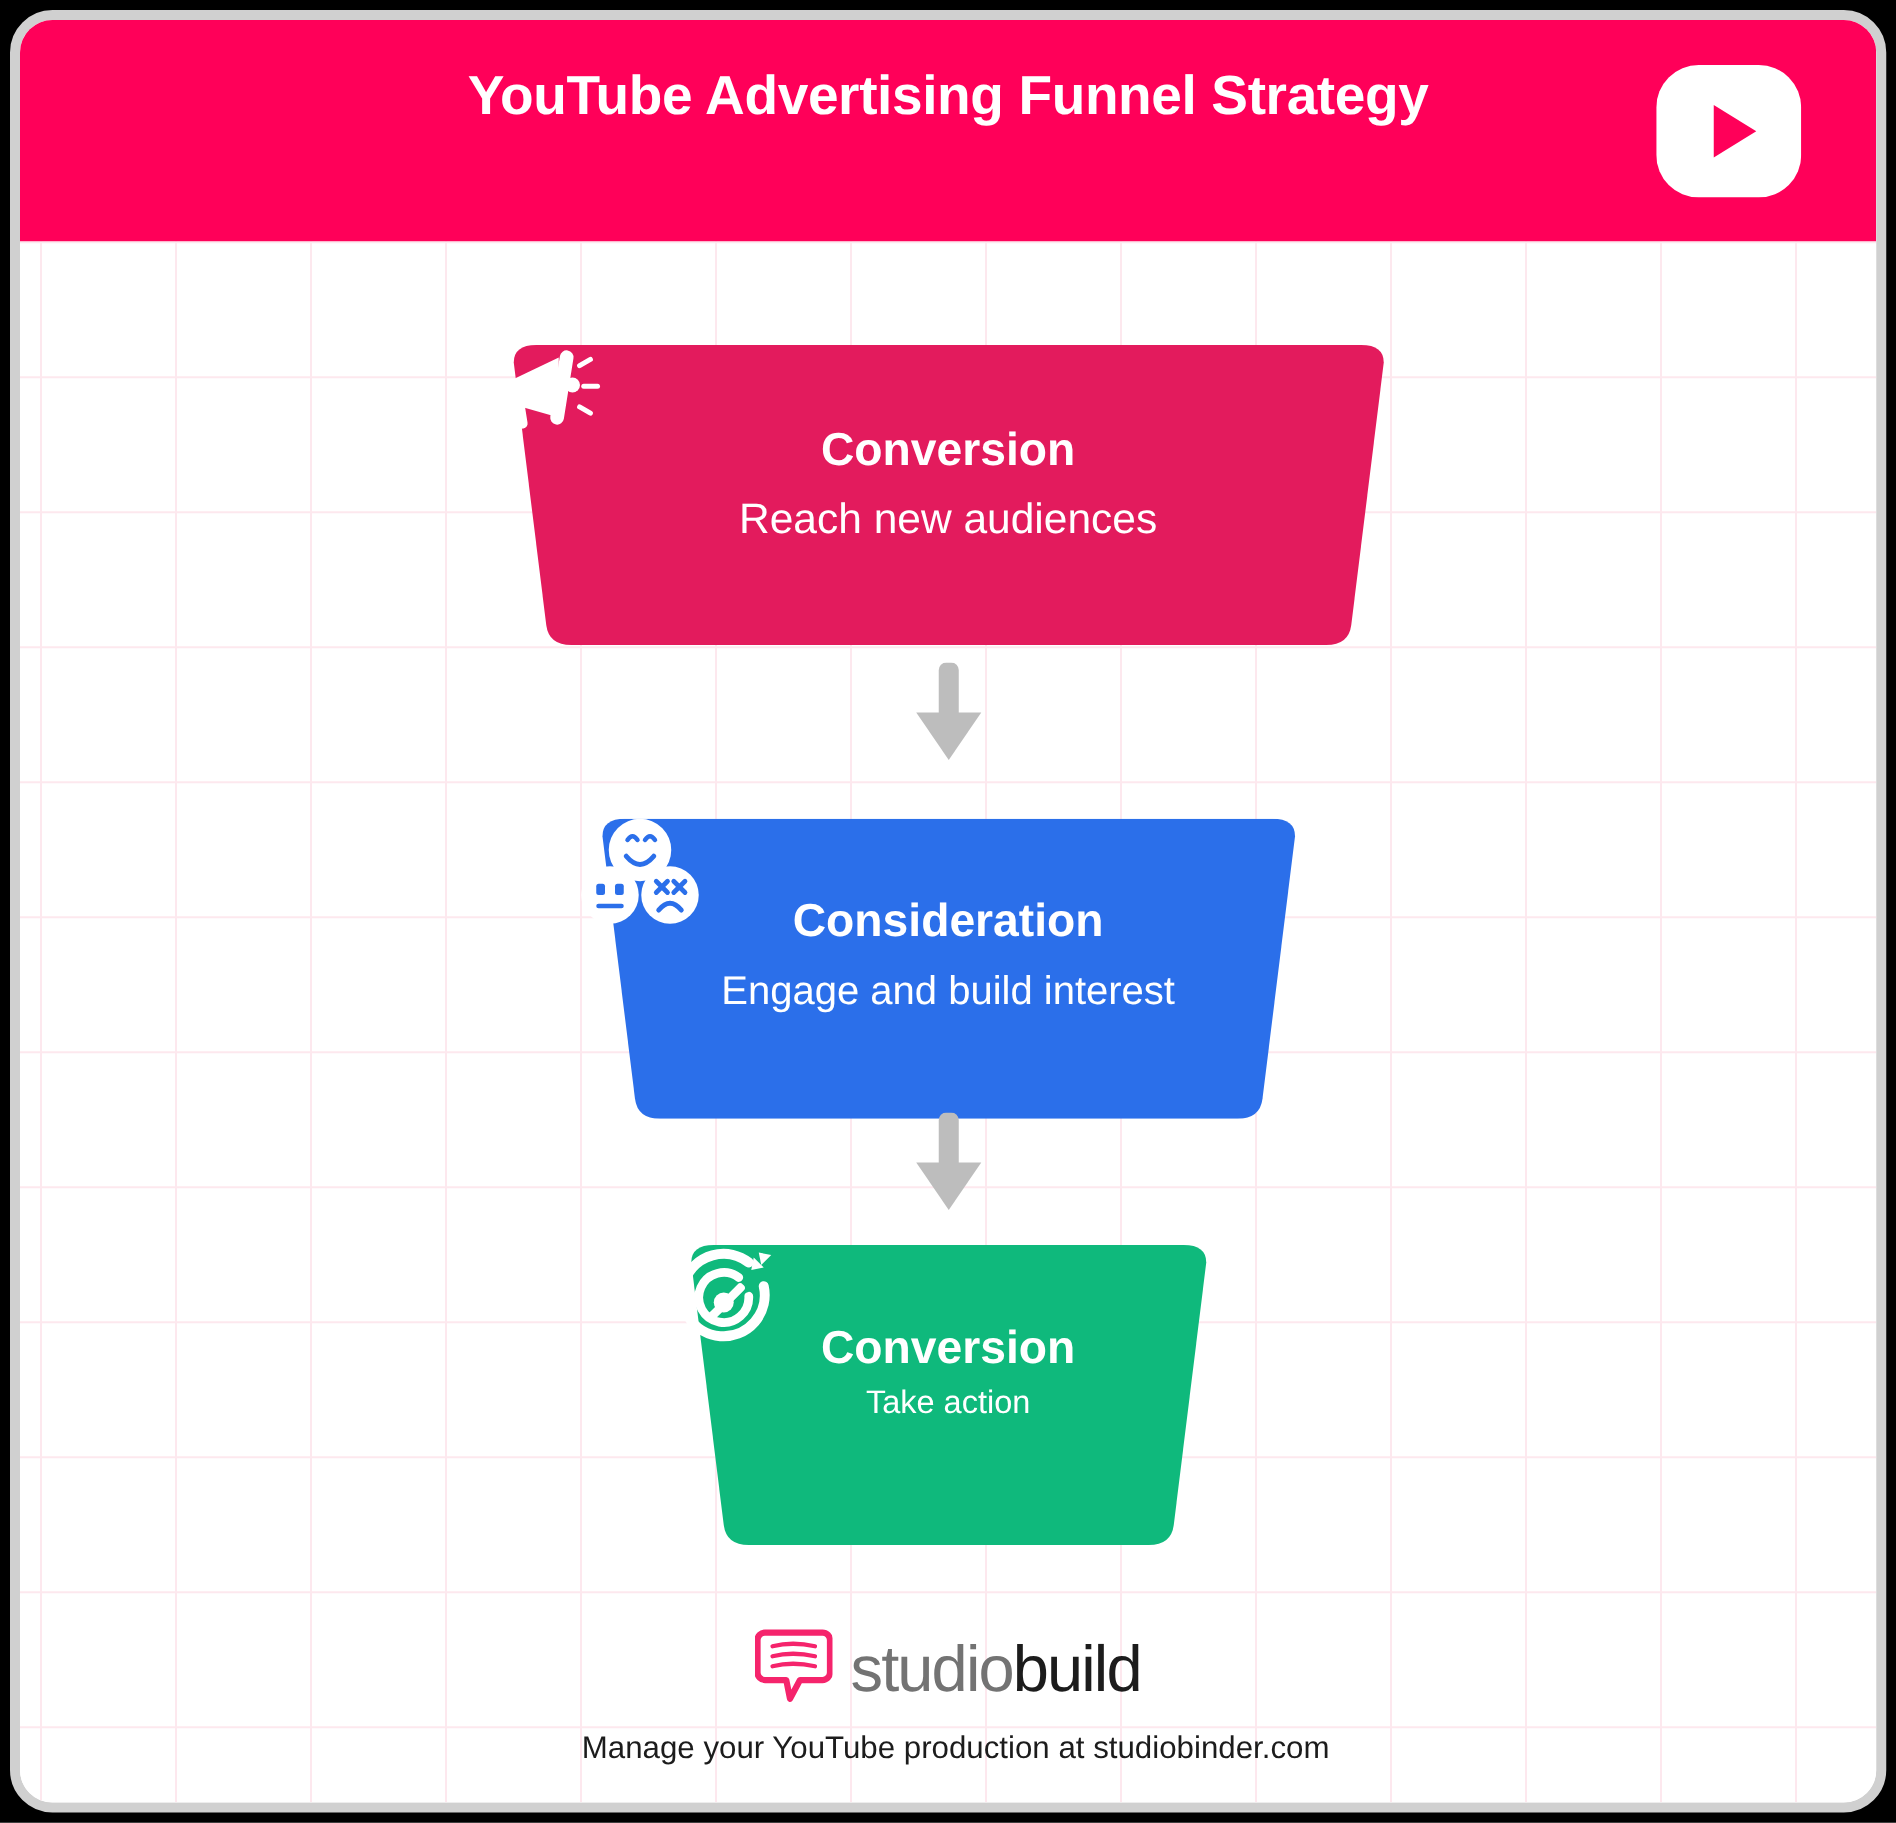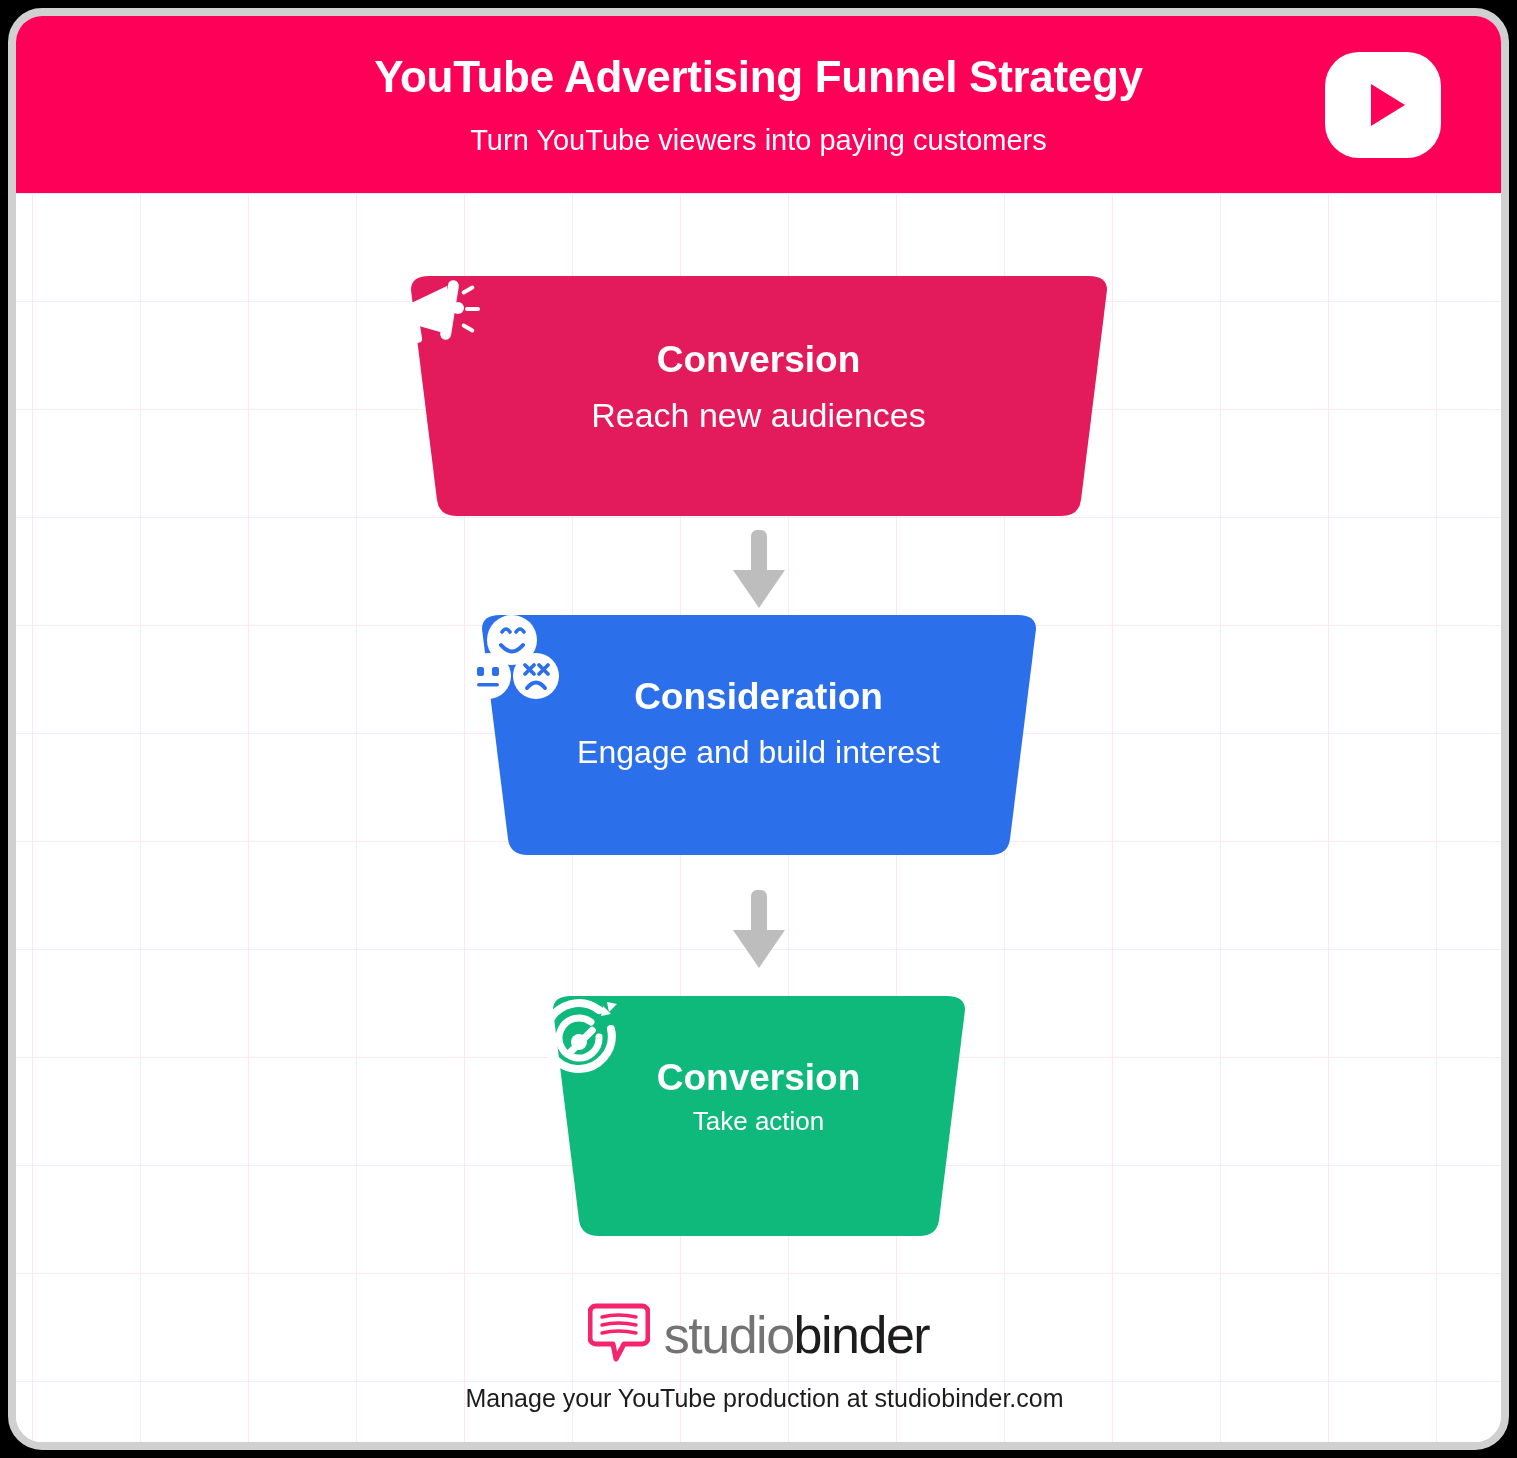--- a/index.html
+++ b/index.html
@@ -135,21 +135,21 @@
     line-height: 1;
   }
 
   
   #stage-awareness { top: 83px;  width: 740px; height: 240px; }
   #stage-awareness .stage-icon  { margin-top: 40px; }
   #stage-awareness .stage-title { font-size: 37px; margin-top: 25px; }
   #stage-awareness .stage-sub   { font-size: 34px; margin-top: 20px; }
 
   
-  #stage-consideration { top: 422px; width: 590px; height: 248px; }
+  #stage-consideration { top: 462px; width: 590px; height: 248px; }
   #stage-consideration .stage-icon  { margin-top: 37px; }
   #stage-consideration .stage-title { font-size: 37px; margin-top: 26px; }
   #stage-consideration .stage-sub   { font-size: 32px; margin-top: 21px; }
 
   
   #stage-conversion { top: 803px; width: 440px; height: 240px; }
   #stage-conversion .stage-icon  { margin-top: 37px; }
   #stage-conversion .stage-title { font-size: 37px; margin-top: 26px; }
   #stage-conversion .stage-sub   { font-size: 26px; margin-top: 12px; }
 
@@ -199,21 +199,20 @@
 </head>
 <body>
 
 <div id="card">
   <div id="card-inner">
 
     <div id="grid"></div>
 
     <div id="header">
       <div id="header-title">YouTube Advertising Funnel Strategy</div>
-      <div id="header-subtitle">Turn YouTube viewers into paying customers</div>
       <div id="yt-badge">
         <svg viewBox="0 0 116 106" width="116" height="106" aria-hidden="true">
           <rect x="0" y="0" width="116" height="106" rx="34" ry="34" fill="#ffffff"></rect>
           <path d="M46 32 L80 53 L46 74 Z" fill="#ff0059"></path>
         </svg>
       </div>
     </div>
 
     <div id="funnel">
 
@@ -316,21 +315,21 @@
       <div id="logo-row">
         <span id="logo-mark">
           <svg viewBox="0 0 62 64" width="62" height="64" aria-hidden="true">
             <path d="M8 5 h46 a6 6 0 0 1 6 6 v26 a6 6 0 0 1 -6 6 h-18 l-8 15 l-3 -15 h-17 a6 6 0 0 1 -6 -6 v-26 a6 6 0 0 1 6 -6 z" stroke="#f5246c" stroke-width="5" fill="none" stroke-linejoin="round"></path>
             <path d="M14 16 q16 -4 34 0" stroke="#f5246c" stroke-width="3.4" fill="none" stroke-linecap="round"></path>
             <path d="M14 24 q16 -4 34 0" stroke="#f5246c" stroke-width="3.4" fill="none" stroke-linecap="round"></path>
             <path d="M14 32 q16 -4 34 0" stroke="#f5246c" stroke-width="3.4" fill="none" stroke-linecap="round"></path>
           </svg>
         </span>
         <span id="logo-word">
-          <span class="w1">studio</span><span class="w2">binder</span>
+          <span class="w1">studio</span><span class="w2">build</span>
         </span>
       </div>
 
       <div id="footer-note">Manage your YouTube production at studiobinder.com</div>
 
     </div>
   </div>
 </div>
 
 </body></html>

